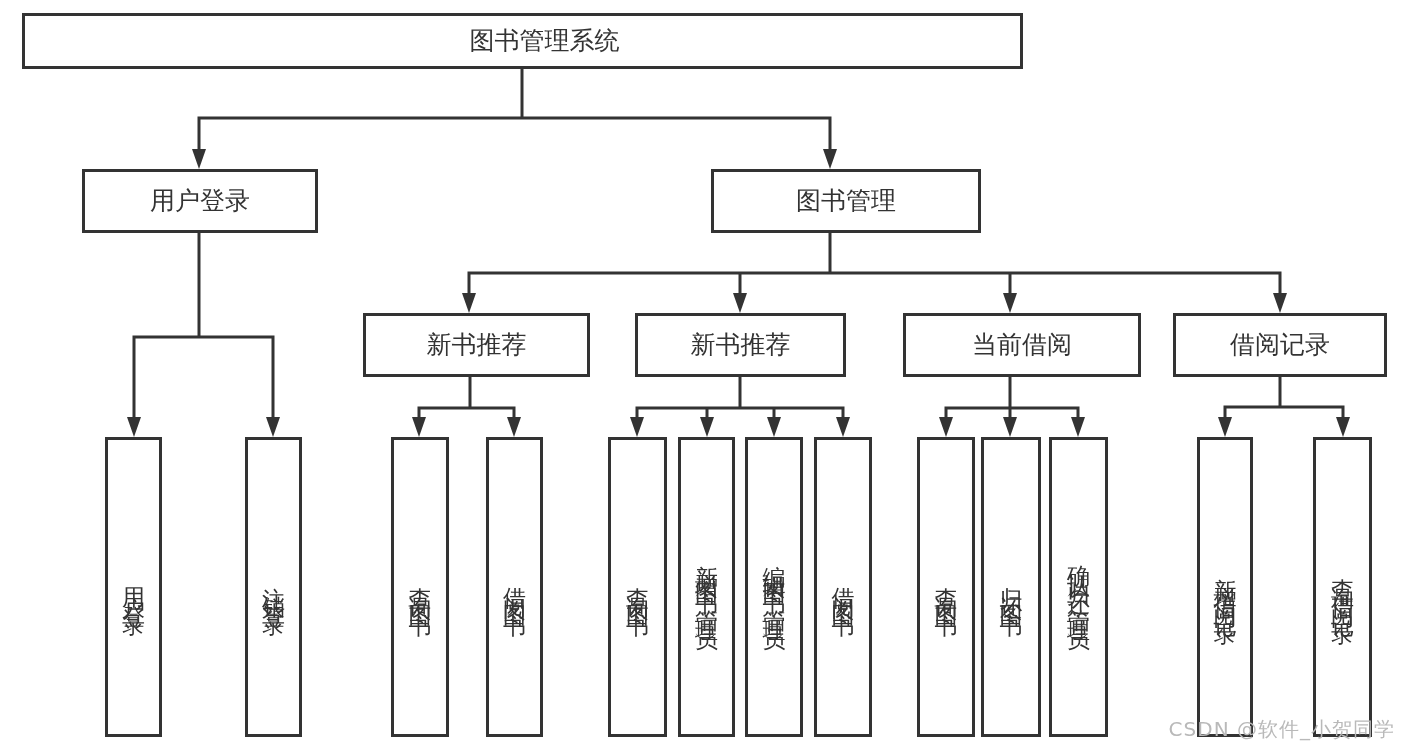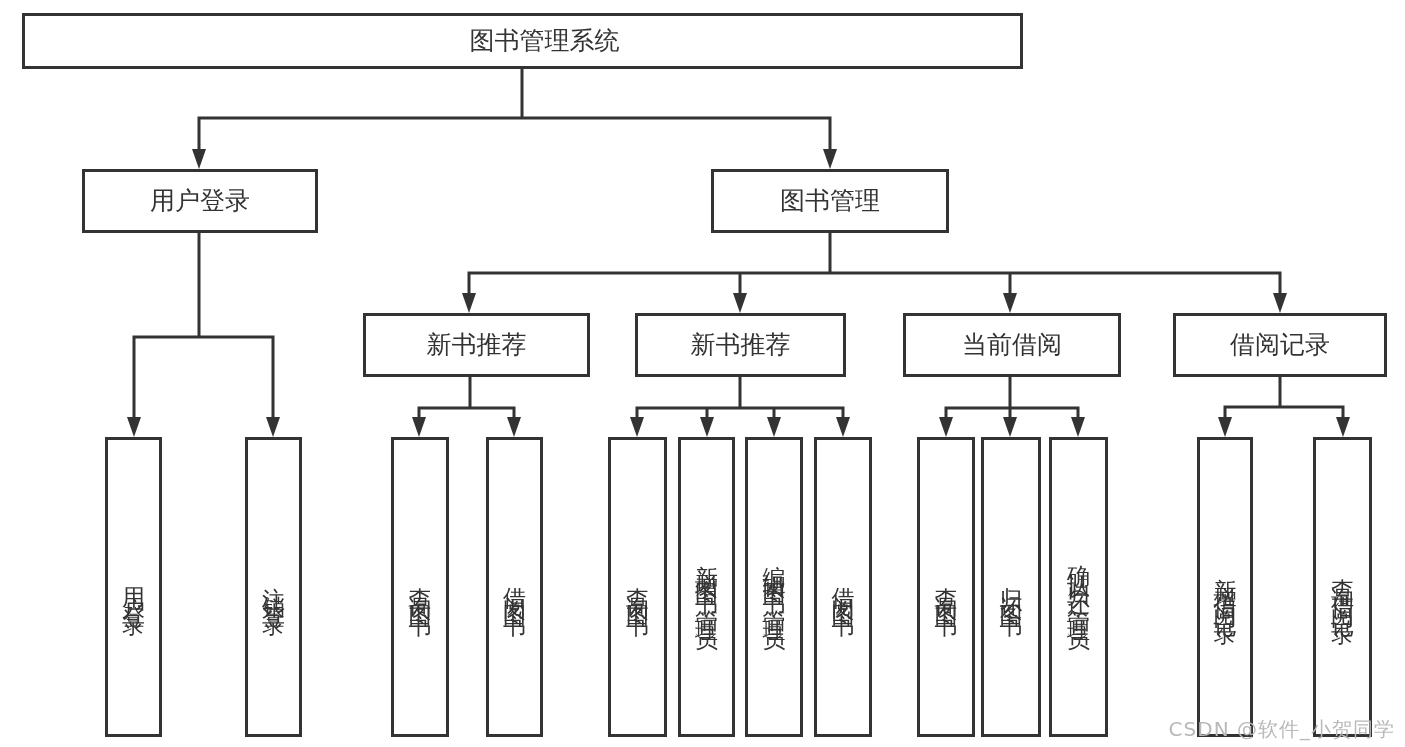--- a/index.html
+++ b/index.html
@@ -48,25 +48,25 @@
     text-orientation: mixed;
     font-size: 23px;
     letter-spacing: 9px;
     line-height: 1.0;
     white-space: nowrap;
   }
   
   #b-root        { left: 22px;   top: 13px;  width: 1001px; height: 56px; padding-left: 44px; }
   
   #b-user-login  { left: 82px;   top: 169px; width: 236px;  height: 64px; }
-  #b-book-mgmt   { left: 711px;  top: 169px; width: 238px;  height: 64px; }
+  #b-book-mgmt   { left: 711px;  top: 169px; width: 270px;  height: 64px; }
   
   #b-nb          { left: 363px;  top: 313px; width: 227px;  height: 64px; }
   #b-bb          { left: 635px;  top: 313px; width: 211px;  height: 64px; }
-  #b-cb          { left: 903px;  top: 313px; width: 218px;  height: 64px; }
+  #b-cb          { left: 903px;  top: 313px; width: 238px;  height: 64px; }
   #b-br          { left: 1173px; top: 313px; width: 214px;  height: 64px; }
   
   #l-login   { left: 105px;  width: 57px; }
   #l-logout  { left: 245px;  width: 57px; }
   #l-nb1     { left: 391px;  width: 58px; }
   #l-nb2     { left: 486px;  width: 57px; }
   #l-bb1     { left: 608px;  width: 59px; }
   #l-bb2     { left: 678px;  width: 57px; }
   #l-bb3     { left: 745px;  width: 58px; }
   #l-bb4     { left: 814px;  width: 58px; }

